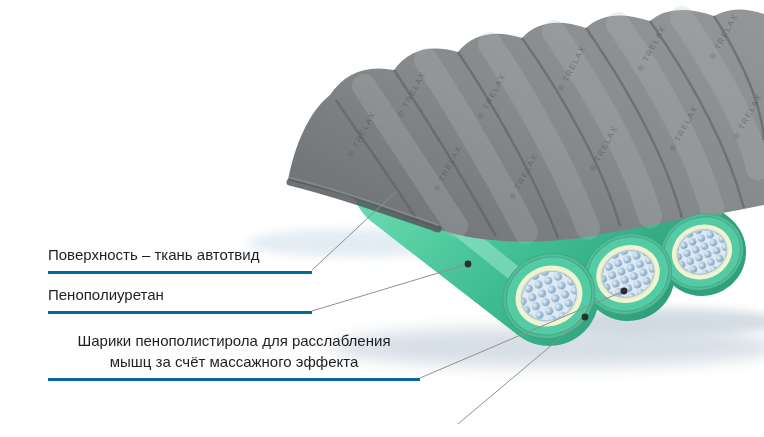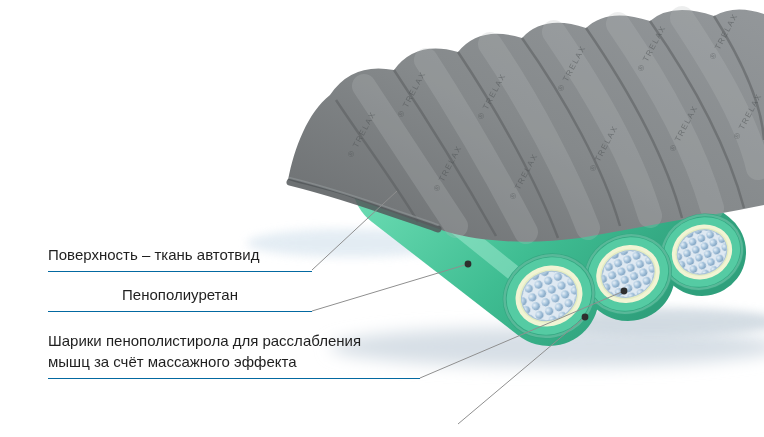--- a/index.html
+++ b/index.html
@@ -6,27 +6,27 @@
   body{
     width:764px;height:437px;position:relative;overflow:hidden;
     background:#ffffff;
     font-family:"Liberation Sans", sans-serif;
   }
   .stage{position:absolute;inset:0;}
   svg.illustration{position:absolute;left:0;top:0;}
   .callout{
     position:absolute;
     font-size:15px;line-height:21px;color:#1f1f1f;
-    border-bottom:1px solid #0369a1;
+    border-bottom:3px solid #0369a1;
     padding-bottom:6px;
     white-space:pre-line;
   }
   .callout.c1{left:48px;top:244px;width:264px;}
-  .callout.c2{left:48px;top:284px;width:264px;text-align:center;}
-  .callout.c3{left:48px;top:330px;width:372px;}
+  .callout.c2{left:48px;top:284px;width:264px;}
+  .callout.c3{left:48px;top:330px;width:372px;text-align:center;}
   .callout.c4{left:48px;top:397px;width:410px;}
 </style>
 </head>
 <body>
 
 <div class="stage">
 
   <svg class="illustration" width="764" height="437" viewBox="0 0 764 437">
     <defs>
       <filter id="blur8" x="-40%" y="-200%" width="180%" height="500%">

